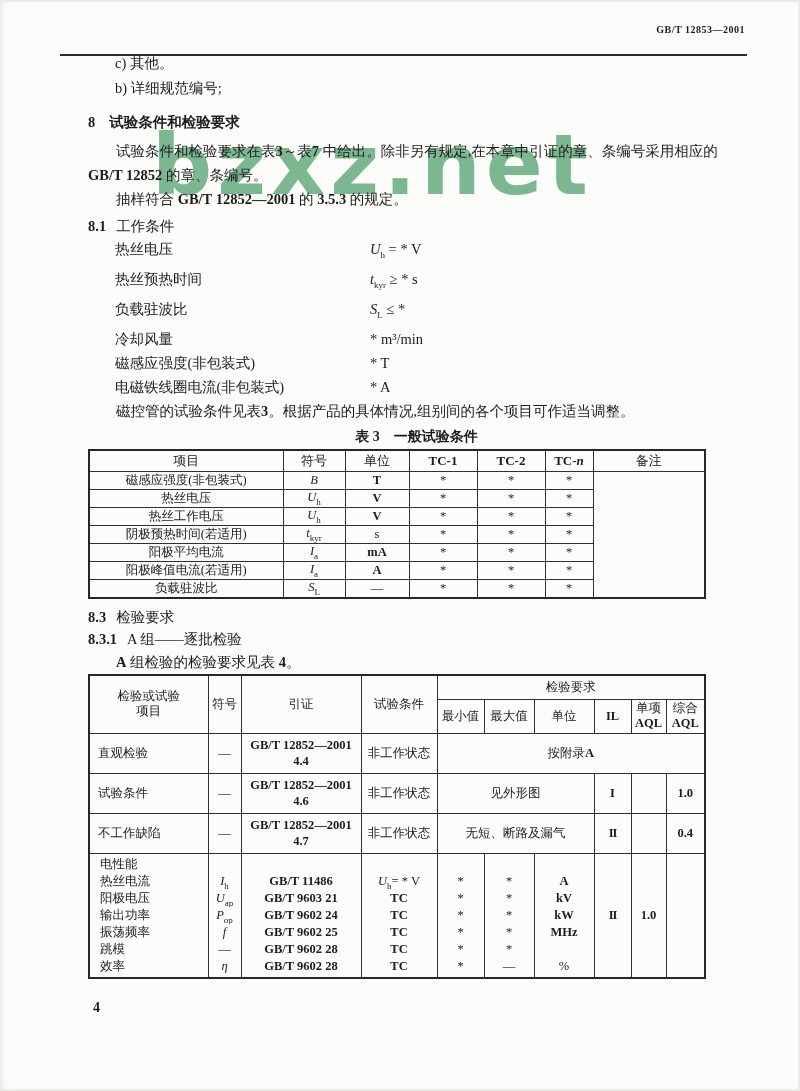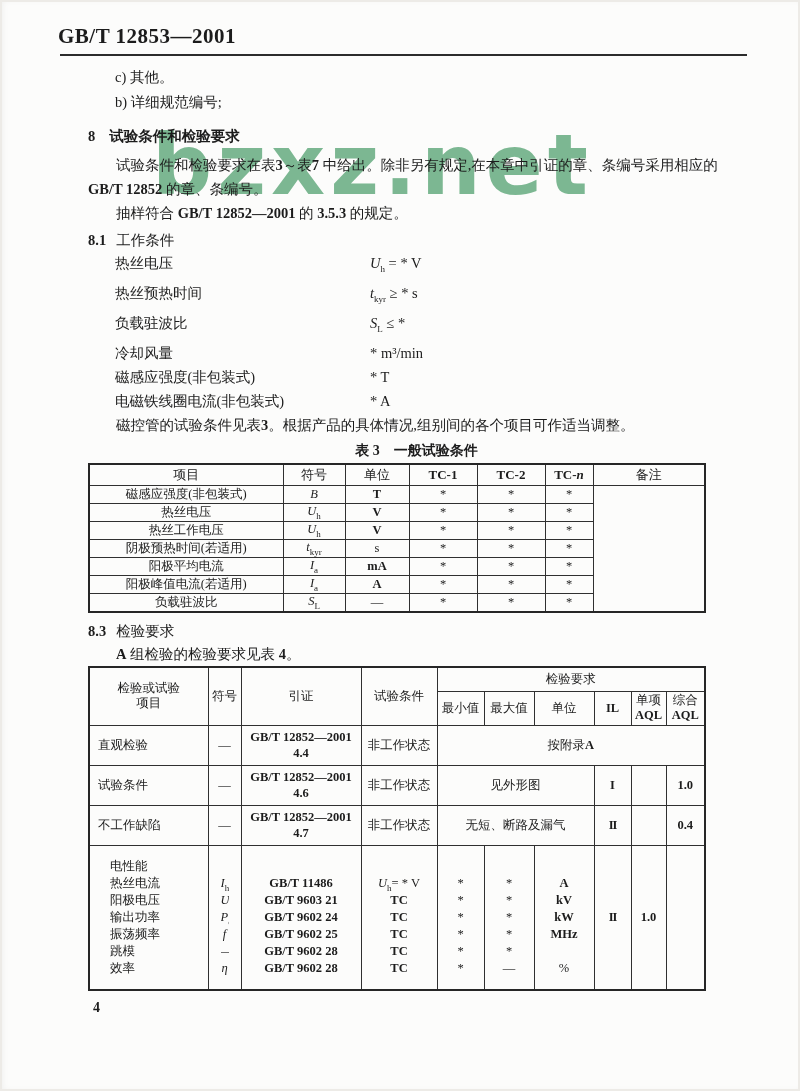--- a/index.html
+++ b/index.html
@@ -10,21 +10,21 @@
     font-family: "Liberation Serif", "DejaVu Serif", serif;
     box-shadow: inset 0 0 0 2px #edebe7, inset 3px 0 6px rgba(0,0,0,0.05);
   }
   .watermark {
     position: absolute; top: 116px; left: 152px; z-index: 0;
     font-family: "DejaVu Sans", sans-serif; font-weight: bold;
     font-size: 84px; letter-spacing: 5px; color: #15803d; opacity: 0.55;
     pointer-events: none; user-select: none;
   }
   .content { position: relative; z-index: 1; padding: 24px 55px 0 88px; font-size: 14.5px; }
-  .doc-header { text-align: left; font-weight: bold; font-size: 21px; letter-spacing: 0.5px; margin-left: -30px; }
+  .doc-header { text-align: right; font-weight: bold; font-size: 10px; letter-spacing: 0.5px; margin-left: -30px; }
   .rule { position: absolute; left: 60px; right: 53px; top: 54px; height: 2px; background: #2c2c2c; z-index: 1; }
   .list-bc { margin-top: 16px; padding-left: 27px; line-height: 25px; }
   .h-sec { margin-top: 10px; line-height: 22px; }
   .h-sec .num { font-weight: bold; margin-right: 14px; }
   .h-sec .num-sub { font-weight: bold; margin-right: 10px; text-align: right; }
   .bold { font-weight: bold; }
   .pline { line-height: 24px; }
   .indent { padding-left: 28px; }
   .cond-row { display: flex; line-height: 24px; padding-left: 27px; }
   .cond-label { width: 255px; }
@@ -36,21 +36,21 @@
   .t3 th { height: 22px; font-size: 13px; }
   .t3 td { height: 16px; font-size: 12.5px; }
   .t4 th { font-size: 12.5px; line-height: 15px; }
   .t4 .hr1 th { height: 24px; }
   .t4 .hr2 th { height: 34px; }
   .t4 td { font-size: 12.5px; }
   .t4 .r-main td { height: 40px; }
   .c-left { text-align: left; padding-left: 8px; }
   .cite-line { line-height: 16px; font-weight: bold; }
   .val-num { font-weight: bold; }
-  .stack { padding: 12px; vertical-align: top; }
+  .stack { padding: 2px; vertical-align: top; }
   .ln { height: 17px; line-height: 17px; overflow: hidden; }
   sub { font-size: 9px; }
   .page-number { position: absolute; left: 93px; top: 1000px; font-weight: bold; font-size: 14px; z-index: 1; }
 </style>
 </head>
 <body>
 
 <div class="page">
   <div class="watermark">bzxz.net</div>
   <div class="rule"></div>
@@ -181,20 +181,23 @@
         <td>—</td>
         <td>*</td>
         <td>*</td>
         <td>*</td>
       </tr>
     </tbody>
       </table>
 
     <div class="h-sec" style="margin-top:7px">
       <span class="num-sub">8.3</span><span>检验要求</span>
+    </div>
+    <div class="h-sec" style="margin-top:0">
+      <span class="num-sub">8.3.1</span><span>A 组——逐批检验</span>
     </div>
     <div class="pline indent"><span style="font-weight: bold;">A</span><span> 组检验的检验要求见表 </span><span style="font-weight: bold;">4</span><span>。</span></div>
 
 
     <table class="t4">
       <colgroup>
           <col style="width:119px">
           <col style="width:33px">
           <col style="width:120px">
           <col style="width:76px">

